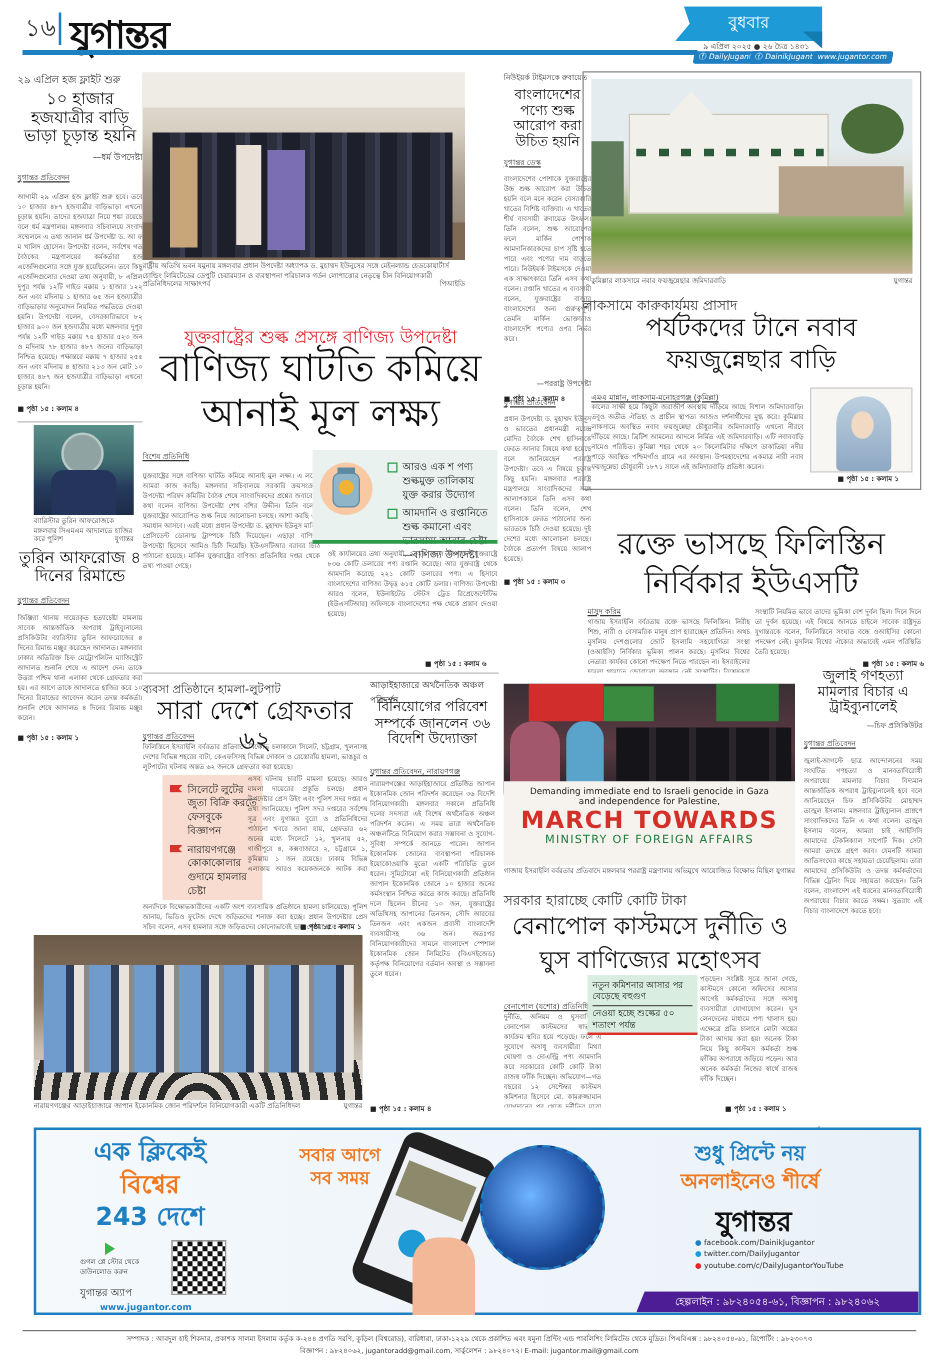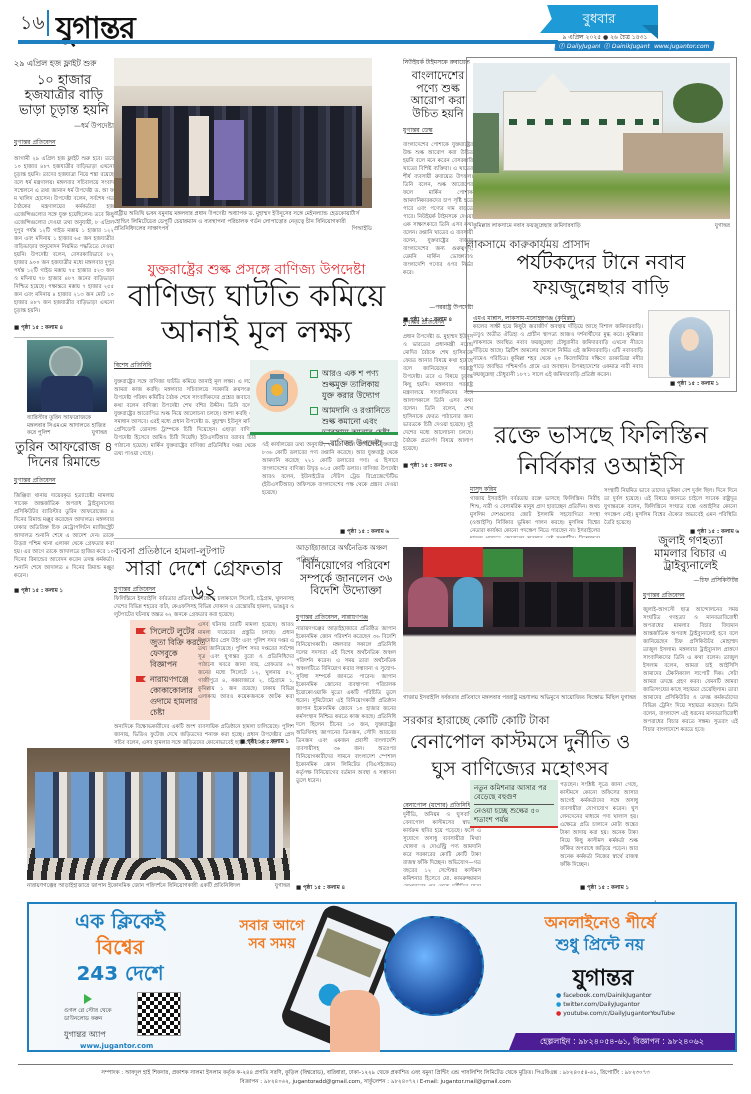--- a/index.html
+++ b/index.html
@@ -144,33 +144,39 @@
 <div class="abs kicker" data-name="nawab-kicker" style="left:466px;top:236px;width:271px;font-size:11px">লাকসামে কারুকার্যময় প্রাসাদ</div>
 <div class="abs hl" data-name="nawab-headline" style="left:470px;top:250px;width:262px;font-size:20px;line-height:25px">পর্যটকদের টানে নবাব ফয়জুন্নেছার বাড়ি</div>
 <div class="abs byline" data-name="nawab-byline" style="left:473px;top:313px;width:180px">এমএ মান্নান, লাকসাম-মনোহরগঞ্জ (কুমিল্লা)</div>
 <div class="abs body" data-name="nawab-body" style="left:473px;top:322px;width:170px;height:56px">কালের সাক্ষী হয়ে কিছুটা জরাজীর্ণ অবস্থায় দাঁড়িয়ে আছে বিশাল জমিদারবাড়ি। তবুও অতীত ঐতিহ্য ও প্রাচীন স্থাপত্য আজও দর্শনার্থীদের মুগ্ধ করে। কুমিল্লার লাকসামে অবস্থিত নবাব ফয়জুন্নেছা চৌধুরানীর জমিদারবাড়ি এখনো নীরবে দাঁড়িয়ে আছে। ব্রিটিশ আমলের আদলে নির্মিত এই জমিদারবাড়ি। এটি নবাববাড়ি নামেও পরিচিত। কুমিল্লা শহর থেকে ২০ কিলোমিটার দক্ষিণে ডাকাতিয়া নদীর পাড়ে অবস্থিত পশ্চিমগাঁও গ্রামে এর অবস্থান। উপমহাদেশের একমাত্র নারী নবাব ফয়জুন্নেছা চৌধুরানী ১৮৭১ সালে এই জমিদারবাড়ি প্রতিষ্ঠা করেন।</div>
 <div class="abs cont" data-name="nawab-continuation" style="left:670px;top:380px">■ পৃষ্ঠা ১৫ : কলাম ১</div>
 <div class="abs photo" data-name="nawab-portrait" style="left:648px;top:310px;width:82px;height:68px;background:#f8f6f2;border:1px solid #ccc">
   <div style="position:absolute;left:20px;top:6px;width:44px;height:60px;border-radius:22px 22px 4px 4px;background:linear-gradient(180deg,#bcd0e0,#8ea8c3)"></div>
   <div style="position:absolute;left:32px;top:18px;width:18px;height:22px;border-radius:50%;background:#f1d9c3"></div>
 </div>
 
-<div class="abs hl" data-name="palestine-headline" style="left:470px;top:420px;width:262px;font-size:24px;line-height:31px">রক্তে ভাসছে ফিলিস্তিন নির্বিকার ওআইসি</div>
+<div class="abs hl" data-name="palestine-headline" style="left:470px;top:420px;width:262px;font-size:24px;line-height:31px">রক্তে ভাসছে ফিলিস্তিন নির্বিকার ইউএসটি</div>
 <div class="abs byline" data-name="palestine-byline" style="left:470px;top:484px">মাসুদ করিম</div>
 <div class="abs body" data-name="palestine-body" style="left:470px;top:494px;width:130px;height:44px">গাজায় ইসরাইলি বর্বরতায় রক্তে ভাসছে ফিলিস্তিন। নিরীহ শিশু, নারী ও বেসামরিক মানুষ প্রাণ হারাচ্ছেন প্রতিদিন। অথচ মুসলিম দেশগুলোর জোট ইসলামি সহযোগিতা সংস্থা (ওআইসি) নির্বিকার ভূমিকা পালন করছে। মুসলিম বিশ্বের নেতারা কার্যকর কোনো পদক্ষেপ নিতে পারছেন না। ইসরাইলের হামলা থামাতে জোরালো অবস্থান নেই সংস্থাটির। বিশ্লেষকরা বলছেন, ওআইসির এই নীরবতা মুসলিম বিশ্বের জন্য লজ্জাজনক।</div>
 <div class="abs body" data-name="palestine-body-right" style="left:604px;top:486px;width:133px;height:40px">সংস্থাটি নিয়মিত ভাবে তাদের ভূমিকা বেশ দুর্বল ছিল। দিনে দিনে তা দুর্বল হয়েছে। এই বিষয়ে জানতে চাইলে সাবেক রাষ্ট্রদূত যুগান্তরকে বলেন, ফিলিস্তিনে সংঘাত বন্ধে ওআইসির কোনো পদক্ষেপ নেই। মুসলিম বিশ্বের ঐক্যের অভাবেই এমন পরিস্থিতি তৈরি হয়েছে।</div>
 <div class="abs cont" data-name="palestine-continuation" style="left:690px;top:528px">■ পৃষ্ঠা ১৫ : কলাম ৬</div>
 
 <div class="abs photo" data-name="palestine-protest-photo" style="left:403px;top:547px;width:233px;height:145px;background:linear-gradient(180deg,#3a2f36 0%,#5b3a42 35%,#2a232a 60%,#f0ede8 62%)">
   <div style="position:absolute;left:20px;top:0;width:60px;height:30px;background:#d12d2d"></div>
   <div style="position:absolute;left:80px;top:2px;width:40px;height:28px;background:#3a8a3f"></div>
   <div style="position:absolute;left:170px;top:0;width:50px;height:30px;background:#2f7f3a"></div>
   <div style="position:absolute;left:5px;top:30px;width:40px;height:50px;border-radius:18px 18px 0 0;background:#a2576c"></div>
   <div style="position:absolute;left:50px;top:30px;width:30px;height:50px;border-radius:14px 14px 0 0;background:#5aa4cc"></div>
   <div style="position:absolute;left:90px;top:35px;width:140px;height:45px;background:repeating-linear-gradient(90deg,#151418 0 26px,#2a252c 26px 32px)"></div>
+  <div data-name="protest-banner" style="position:absolute;left:0;top:78px;width:100%;height:67px;background:#f6f3ee;padding:4px 6px;font-family:'DejaVu Sans',sans-serif;text-align:center">
+    <div style="font-size:7px;color:#222">Demanding immediate end to Israeli genocide in Gaza</div>
+    <div style="font-size:7px;color:#222">and independence for Palestine,</div>
+    <div style="font-size:19px;font-weight:bold;color:#d4302a;letter-spacing:1px;line-height:22px">MARCH TOWARDS</div>
+    <div style="font-size:9px;color:#1f7a3c;letter-spacing:1px">MINISTRY OF FOREIGN AFFAIRS</div>
+  </div>
 </div>
 <div class="abs caption" data-name="palestine-photo-caption" style="left:403px;top:694px;width:233px">
   <span>গাজায় ইসরাইলি বর্বরতার প্রতিবাদে মঙ্গলবার পররাষ্ট্র মন্ত্রণালয় অভিমুখে আয়োজিত বিক্ষোভ মিছিল</span>
   <span style="float:right">যুগান্তর</span>
 </div>
 
 <div class="abs" data-name="story-tribunal" style="left:643px;top:535px;width:95px">
   <div class="hl" data-name="tribunal-headline" style="font-size:11px">জুলাই গণহত্যা মামলার বিচার এ ট্রাইব্যুনালেই</div>
   <div class="attrib" data-name="tribunal-attribution" style="margin-top:2px">—চিফ প্রসিকিউটর</div>
   <div class="byline" data-name="tribunal-byline" style="margin-top:4px">যুগান্তর প্রতিবেদন</div>
@@ -240,22 +246,22 @@
 </div>
 <div class="abs" data-name="phone-mockup" style="left:300px;top:912px;width:78px;height:130px;border-radius:12px;background:#222;transform:rotate(22deg)">
   <div style="position:absolute;left:6px;top:14px;width:66px;height:100px;background:#eef2f6">
     <div style="position:absolute;left:4px;top:10px;width:58px;height:30px;background:#8c8a6a"></div>
     <div style="position:absolute;left:20px;top:60px;width:22px;height:22px;border-radius:50%;background:#1e9ad6"></div>
   </div>
 </div>
 <div class="abs" data-name="hand-graphic" style="left:330px;top:990px;width:50px;height:62px;background:#f3b898;border-radius:20px 20px 0 0"></div>
 <div class="abs" data-name="globe-graphic" style="left:384px;top:916px;width:100px;height:100px;border-radius:50%;background:radial-gradient(circle at 40% 40%,#6fb5ff,#1d4fa0 60%,#0c2458);border:2px dashed #1e7fc1"></div>
 <div class="abs" data-name="ad-right-headline" style="left:520px;top:912px;width:160px;text-align:center;font-family:'DejaVu Sans',sans-serif;font-weight:bold;font-size:16px;line-height:22px">
+  <div style="color:#1e7fc1">শুধু প্রিন্টে নয়</div>
   <div style="color:#f07a22">অনলাইনেও শীর্ষে</div>
-  <div style="color:#1e7fc1">শুধু প্রিন্টে নয়</div>
 </div>
 <div class="abs" data-name="ad-logo" style="left:548px;top:960px;width:110px;text-align:center;font-size:22px;font-weight:bold;color:#111;font-family:'DejaVu Serif',serif">যুগান্তর</div>
 <div class="abs" data-name="ad-social-links" style="left:556px;top:990px;width:150px;font-size:6px;line-height:9px;color:#333;font-family:'DejaVu Sans',sans-serif">
   <div data-name="ad-facebook-link"><span data-name="facebook-icon" style="color:#1e7fc1">●</span> <span>facebook.com/DainikJugantor</span></div>
   <div data-name="ad-twitter-link"><span data-name="twitter-icon" style="color:#1e9ad6">●</span> <span>twitter.com/DailyJugantor</span></div>
   <div data-name="ad-youtube-link"><span data-name="youtube-icon" style="color:#e0262b">●</span> <span>youtube.com/c/DailyJugantorYouTube</span></div>
 </div>
 <div class="abs" data-name="hotline-bar" style="left:509px;top:1033px;width:226px;height:17px;background:#4c1d95;color:#fff;font-size:8px;line-height:17px;text-align:center;font-family:'DejaVu Sans',sans-serif;clip-path:polygon(3% 0,100% 0,100% 100%,0 100%)">হেল্পলাইন : ৯৮২৪০৫৪-৬১, বিজ্ঞাপন : ৯৮২৪০৬২</div>
 
 <div class="abs rule" data-name="footer-rule" style="left:18px;top:1064px;width:715px;height:1px;background:#777"></div>

